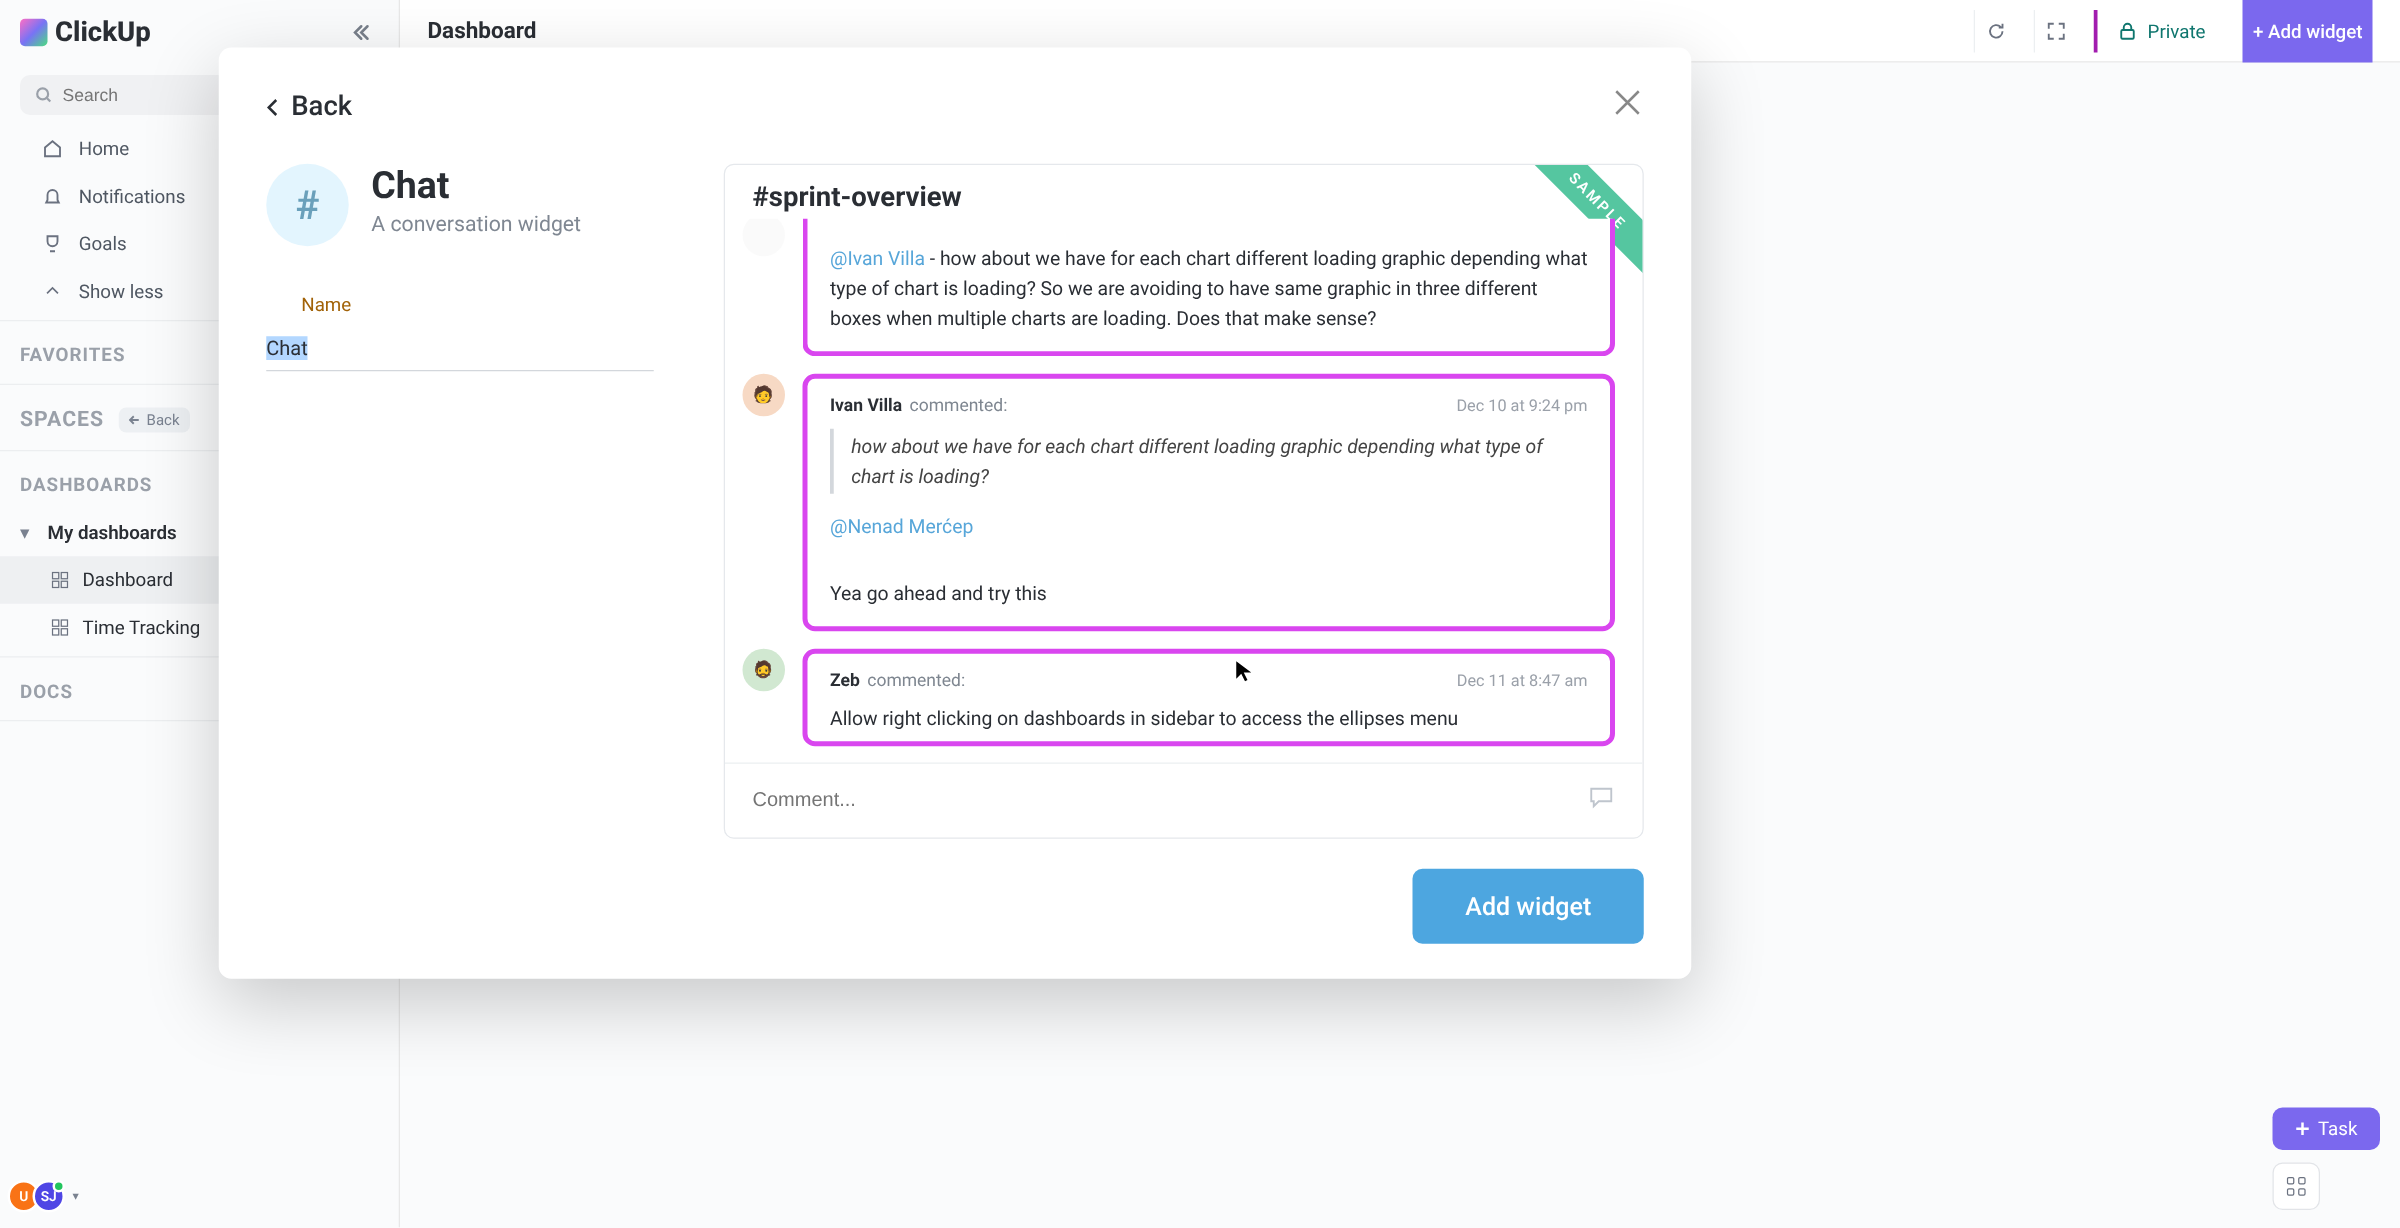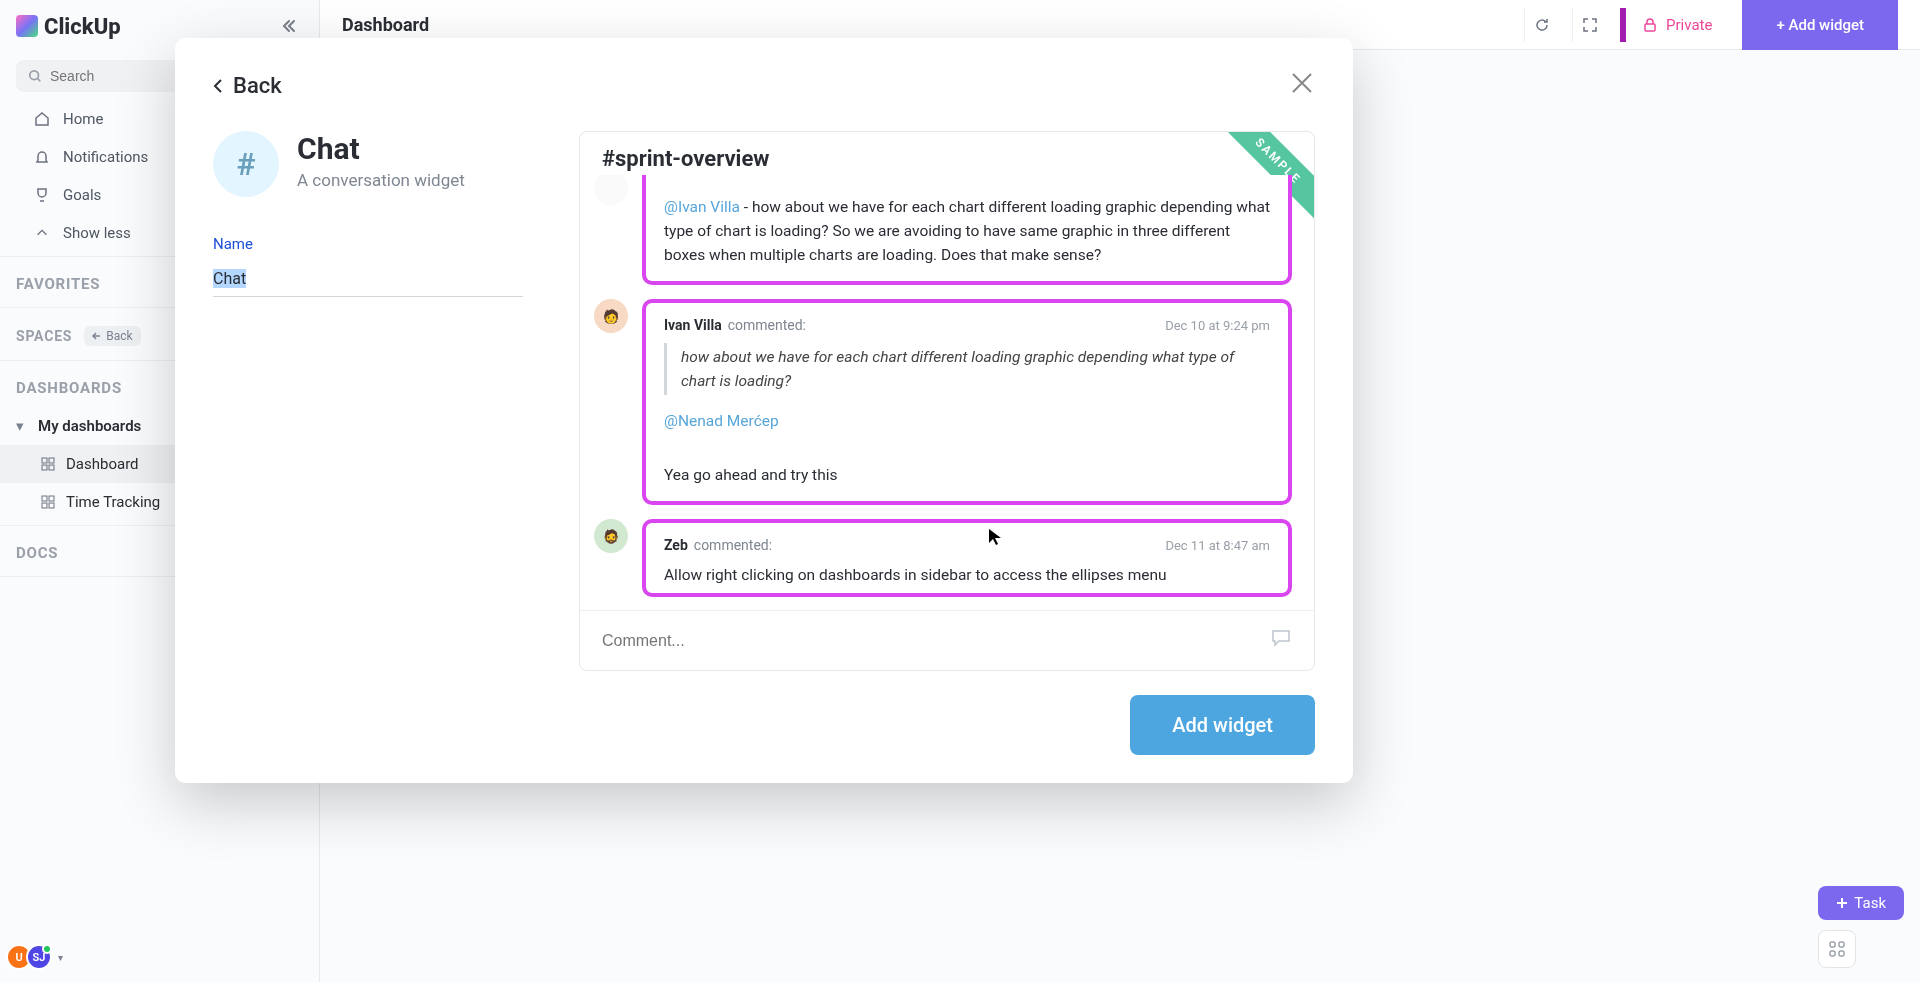--- a/index.html
+++ b/index.html
@@ -54,21 +54,21 @@
       display:flex; align-items:center; gap:12px;
       padding:10px 33px; color:#4f5762; font-size:15px;
       cursor:pointer;
     }
     .nav-item .ico { width:18px; display:flex; align-items:center; justify-content:center;}
     .section-hdr {
       padding:14px 16px 10px;
       color:#9aa0a9; font-size:15px; font-weight:700; letter-spacing:.8px;
     }
     .spaces-row { display:flex; align-items:center; padding:14px 16px 10px; gap:12px;}
-    .spaces-row .lbl { color:#9aa0a9; font-size:14px; font-weight:700; letter-spacing:.8px;}
+    .spaces-row .lbl { color:#9aa0a9; font-size:17px; font-weight:700; letter-spacing:.8px;}
     .back-chip {
       background:#edf0f3; border-radius:6px; padding:3px 8px;
       font-size:12px; color:#7a8290; display:flex; align-items:center; gap:4px;
     }
     .divider { height:1px; background:#eceef0; margin:4px 0;}
     .tree-item {
       display:flex; align-items:center; gap:10px;
       padding:10px 16px; color:#2a2e34; font-size:15px;
     }
     .tree-item.active { background:#eef0f2;}
@@ -93,24 +93,24 @@
     
     .topbar {
       position:absolute; left:320px; right:0; top:0; height:50px;
       background:#fff; border-bottom:1px solid #e8e8e8;
       display:flex; align-items:center; padding:0 22px; gap:14px;
     }
     .tb-title { font-weight:700; font-size:18px; color:#2a2e34;}
     .tb-spacer { flex:1;}
     .tb-ico { width:34px; height:34px; display:flex;align-items:center;justify-content:center;
        color:#6b7280; border-left:1px solid #eceff1;}
-    .tb-private { display:flex;align-items:center;gap:8px; color:#ec4899; font-size:15px;
-       border-left:6px solid #a21caf; padding:0 16px; height:34px;}
+    .tb-private { display:flex;align-items:center;gap:8px; color:#0f766e; font-size:15px;
+       border-left:3px solid #a21caf; padding:0 16px; height:34px;}
     .tb-add { background:#7b68ee; color:#fff; font-size:15px;
-       padding:0 34px; height:50px; display:flex; align-items:center; gap:8px;
+       padding:0 8px; height:50px; display:flex; align-items:center; gap:8px;
        font-weight:500;text-align:center;}
 
     .bottom-task {
       position:absolute; bottom:14px; right:16px;
       display:flex; gap:10px;flex-direction:column;
     }
     .task-btn { background:#7b68ee; color:#fff; border-radius:8px;
       padding:8px 18px; font-size:15px; display:flex;align-items:center;gap:6px;}
     .apps-btn { background:#fff; border:1px solid #e2e4e8; border-radius:8px;
       width:38px;height:38px;display:flex;align-items:center;justify-content:center;color:#6b7280;}
@@ -129,21 +129,21 @@
       color:#2a2e34; font-size:22px; font-weight:500; cursor:pointer;}
     .close-x { margin-left:auto; color:#888; font-size:30px; cursor:pointer; font-weight:300;}
     .modal-body { display:flex; gap:56px; margin-top:28px; flex:1; min-height:0;}
     .left-col { width:310px; }
     .hash-ico { width:66px; height:66px; border-radius:50%;
       background:#e3f5fe; color:#6aa0bb;
       display:flex;align-items:center;justify-content:center; font-size:32px; font-weight:600;}
     .chat-hdr-row { display:flex; gap:18px; align-items:flex-start;}
     .chat-title { font-size:30px; font-weight:700; color:#2a2e34; }
     .chat-sub   { font-size:17px; color:#7f8792; margin-top:4px;}
-    .name-lbl { font-size:15px; color:#1d4ed8; margin-top:38px;}
+    .name-lbl { font-size:15px; color:#a16207; margin-top:38px;margin-left:28px;}
     .name-input {
       margin-top:8px; width:100%; border:none; border-bottom:1px solid #d3d7dc;
       font-size:16px; padding:8px 0; outline:none; color:#2a2e34;
     }
     .name-input .sel { background:#b3d7ff;}
     .preview {
       flex:1; border:1px solid #e5e8ec; border-radius:8px;
       position:relative; overflow:hidden; display:flex; flex-direction:column;
     }
     .sample-tag {

